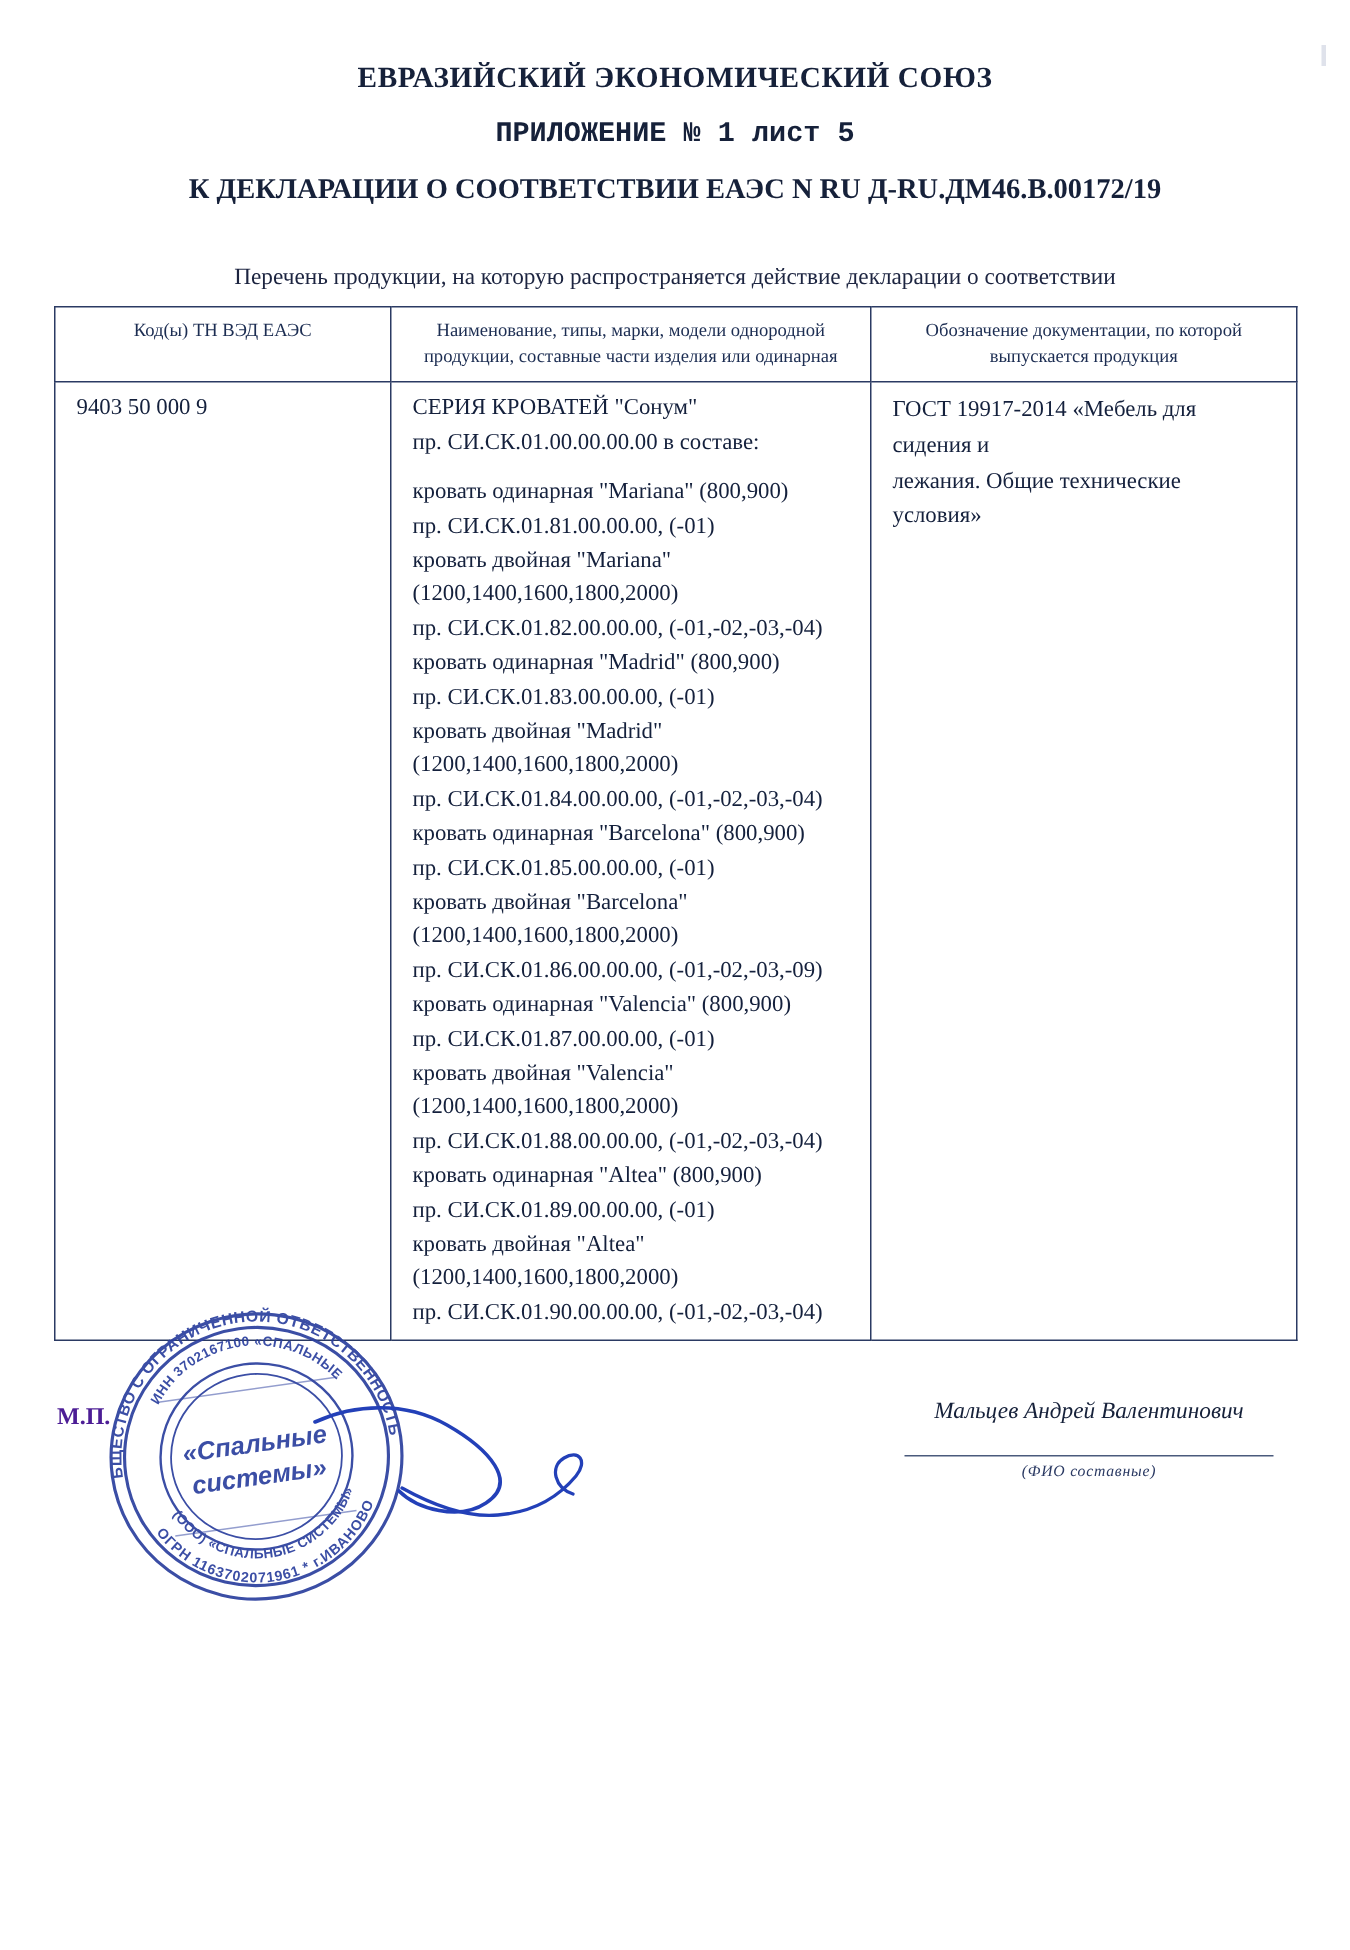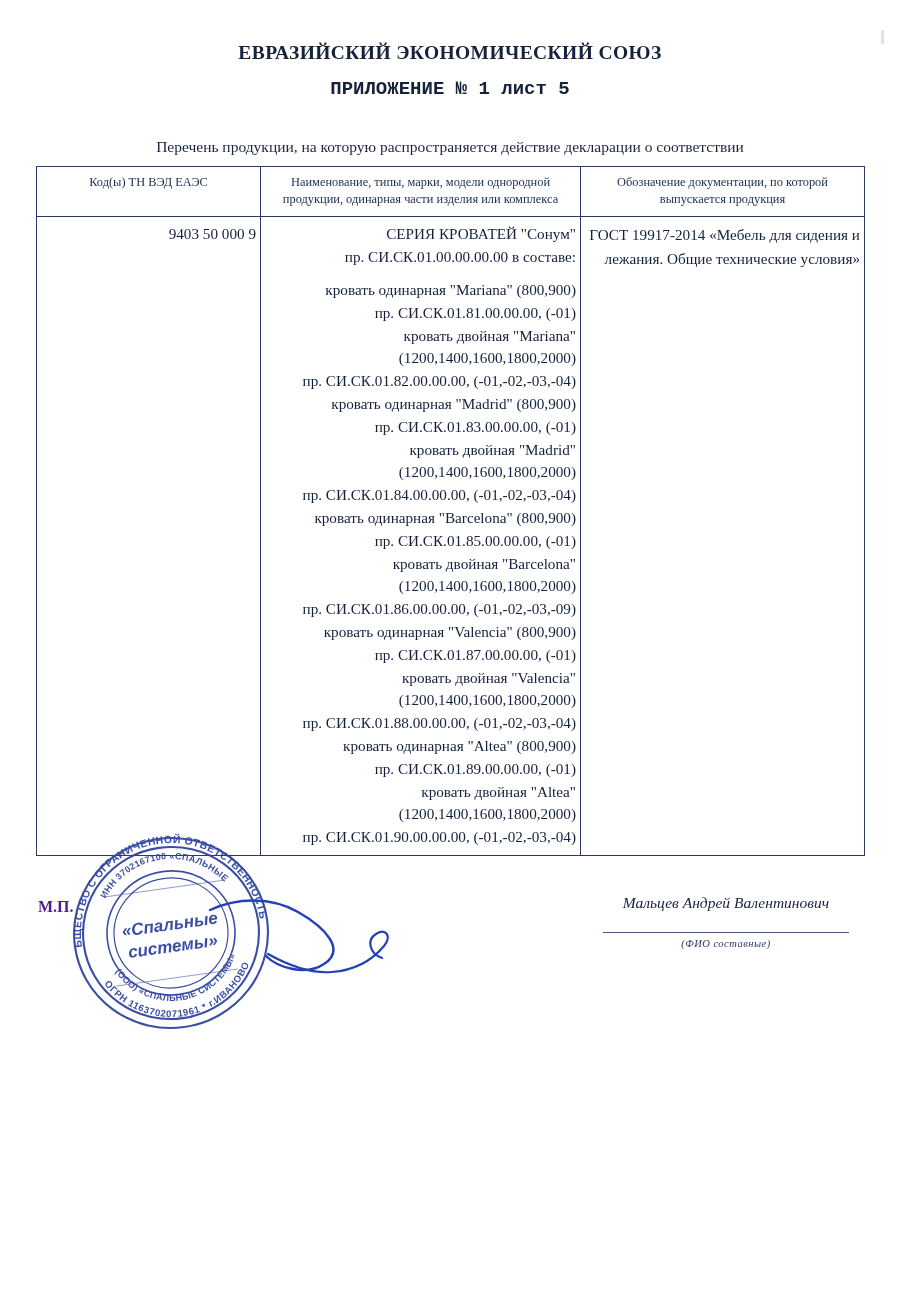--- a/index.html
+++ b/index.html
@@ -51,22 +51,21 @@
   }
   table.main {
     margin-top: 10px;
     width: 828px;
     border-collapse: collapse;
     table-layout: fixed;
   }
   table.main td, table.main th {
     border: 1px solid #2b3a63;
     vertical-align: top;
-    padding: 6px 4px;
-    text-align: right;
+    padding: 6px 14px;
   }
   table.main thead th {
     text-align: center;
     font-weight: normal;
     font-size: 12.4px;
     line-height: 1.35;
     padding: 7px 10px 9px 10px;
     color: #1c2d52;
   }
   .col1 { width: 224px; }
@@ -163,34 +162,35 @@
 </head>
 <body>
 
 <div class="page">
 
   <div class="page-edge-mark"></div>
 
   <div class="header">
     <div class="line1">ЕВРАЗИЙСКИЙ ЭКОНОМИЧЕСКИЙ СОЮЗ</div>
     <div class="line2">ПРИЛОЖЕНИЕ № 1 лист 5</div>
+    <div class="line3">К ДЕКЛАРАЦИИ О СООТВЕТСТВИИ ЕАЭС N RU Д-RU.ДМ46.В.00172/19</div>
   </div>
 
   <div class="subtitle">Перечень продукции, на которую распространяется действие декларации о соответствии</div>
 
   <table class="main">
     <colgroup>
       <col class="col1">
       <col class="col2">
       <col class="col3">
     </colgroup>
     <thead>
       <tr>
         <th>Код(ы) ТН ВЭД ЕАЭС</th>
-        <th>Наименование, типы, марки, модели однородной продукции, одинарная части изделия или комплекса</th>
+        <th>Наименование, типы, марки, модели однородной продукции, составные части изделия или одинарная</th>
         <th>Обозначение документации, по которой выпускается продукция</th>
       </tr>
     </thead>
     <tbody>
       <tr>
         <td class="cell code">9403 50 000 9</td>
         <td class="cell names">
           <div class="name-line">СЕРИЯ КРОВАТЕЙ "Сонум"</div>
           <div class="name-line">пр. СИ.СК.01.00.00.00.00 в составе:</div>
           <div class="group-gap"></div>

